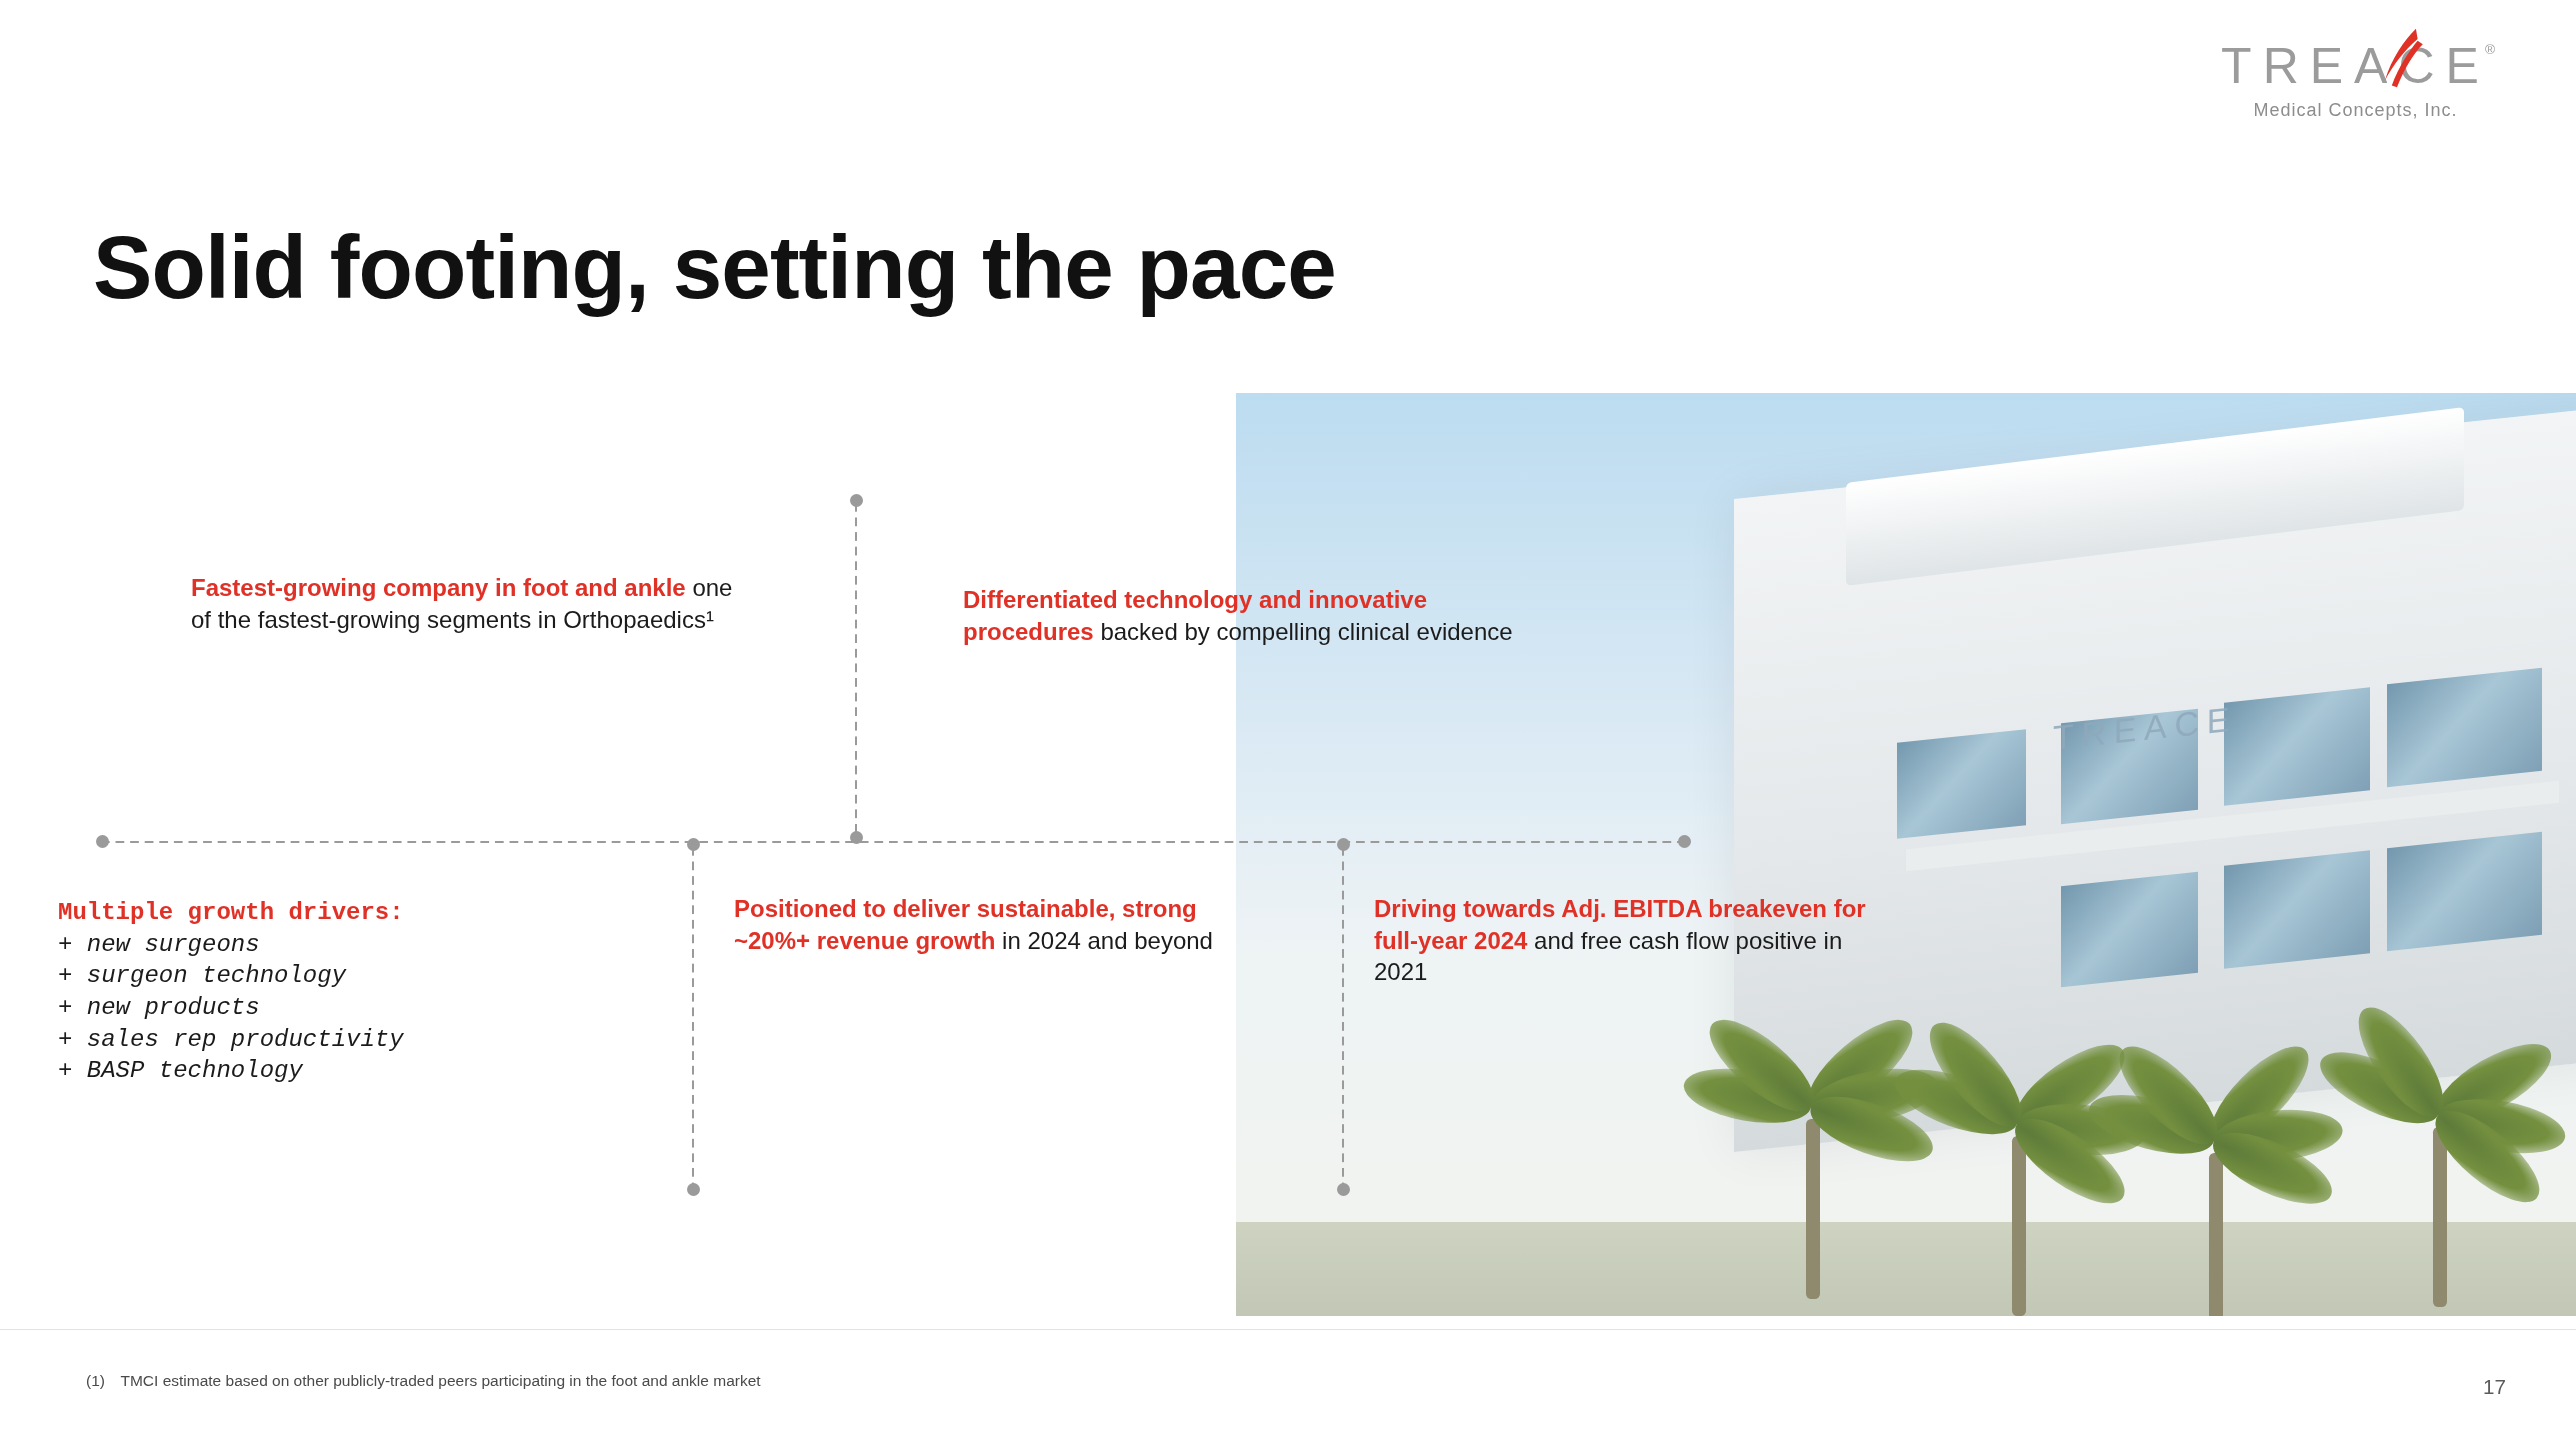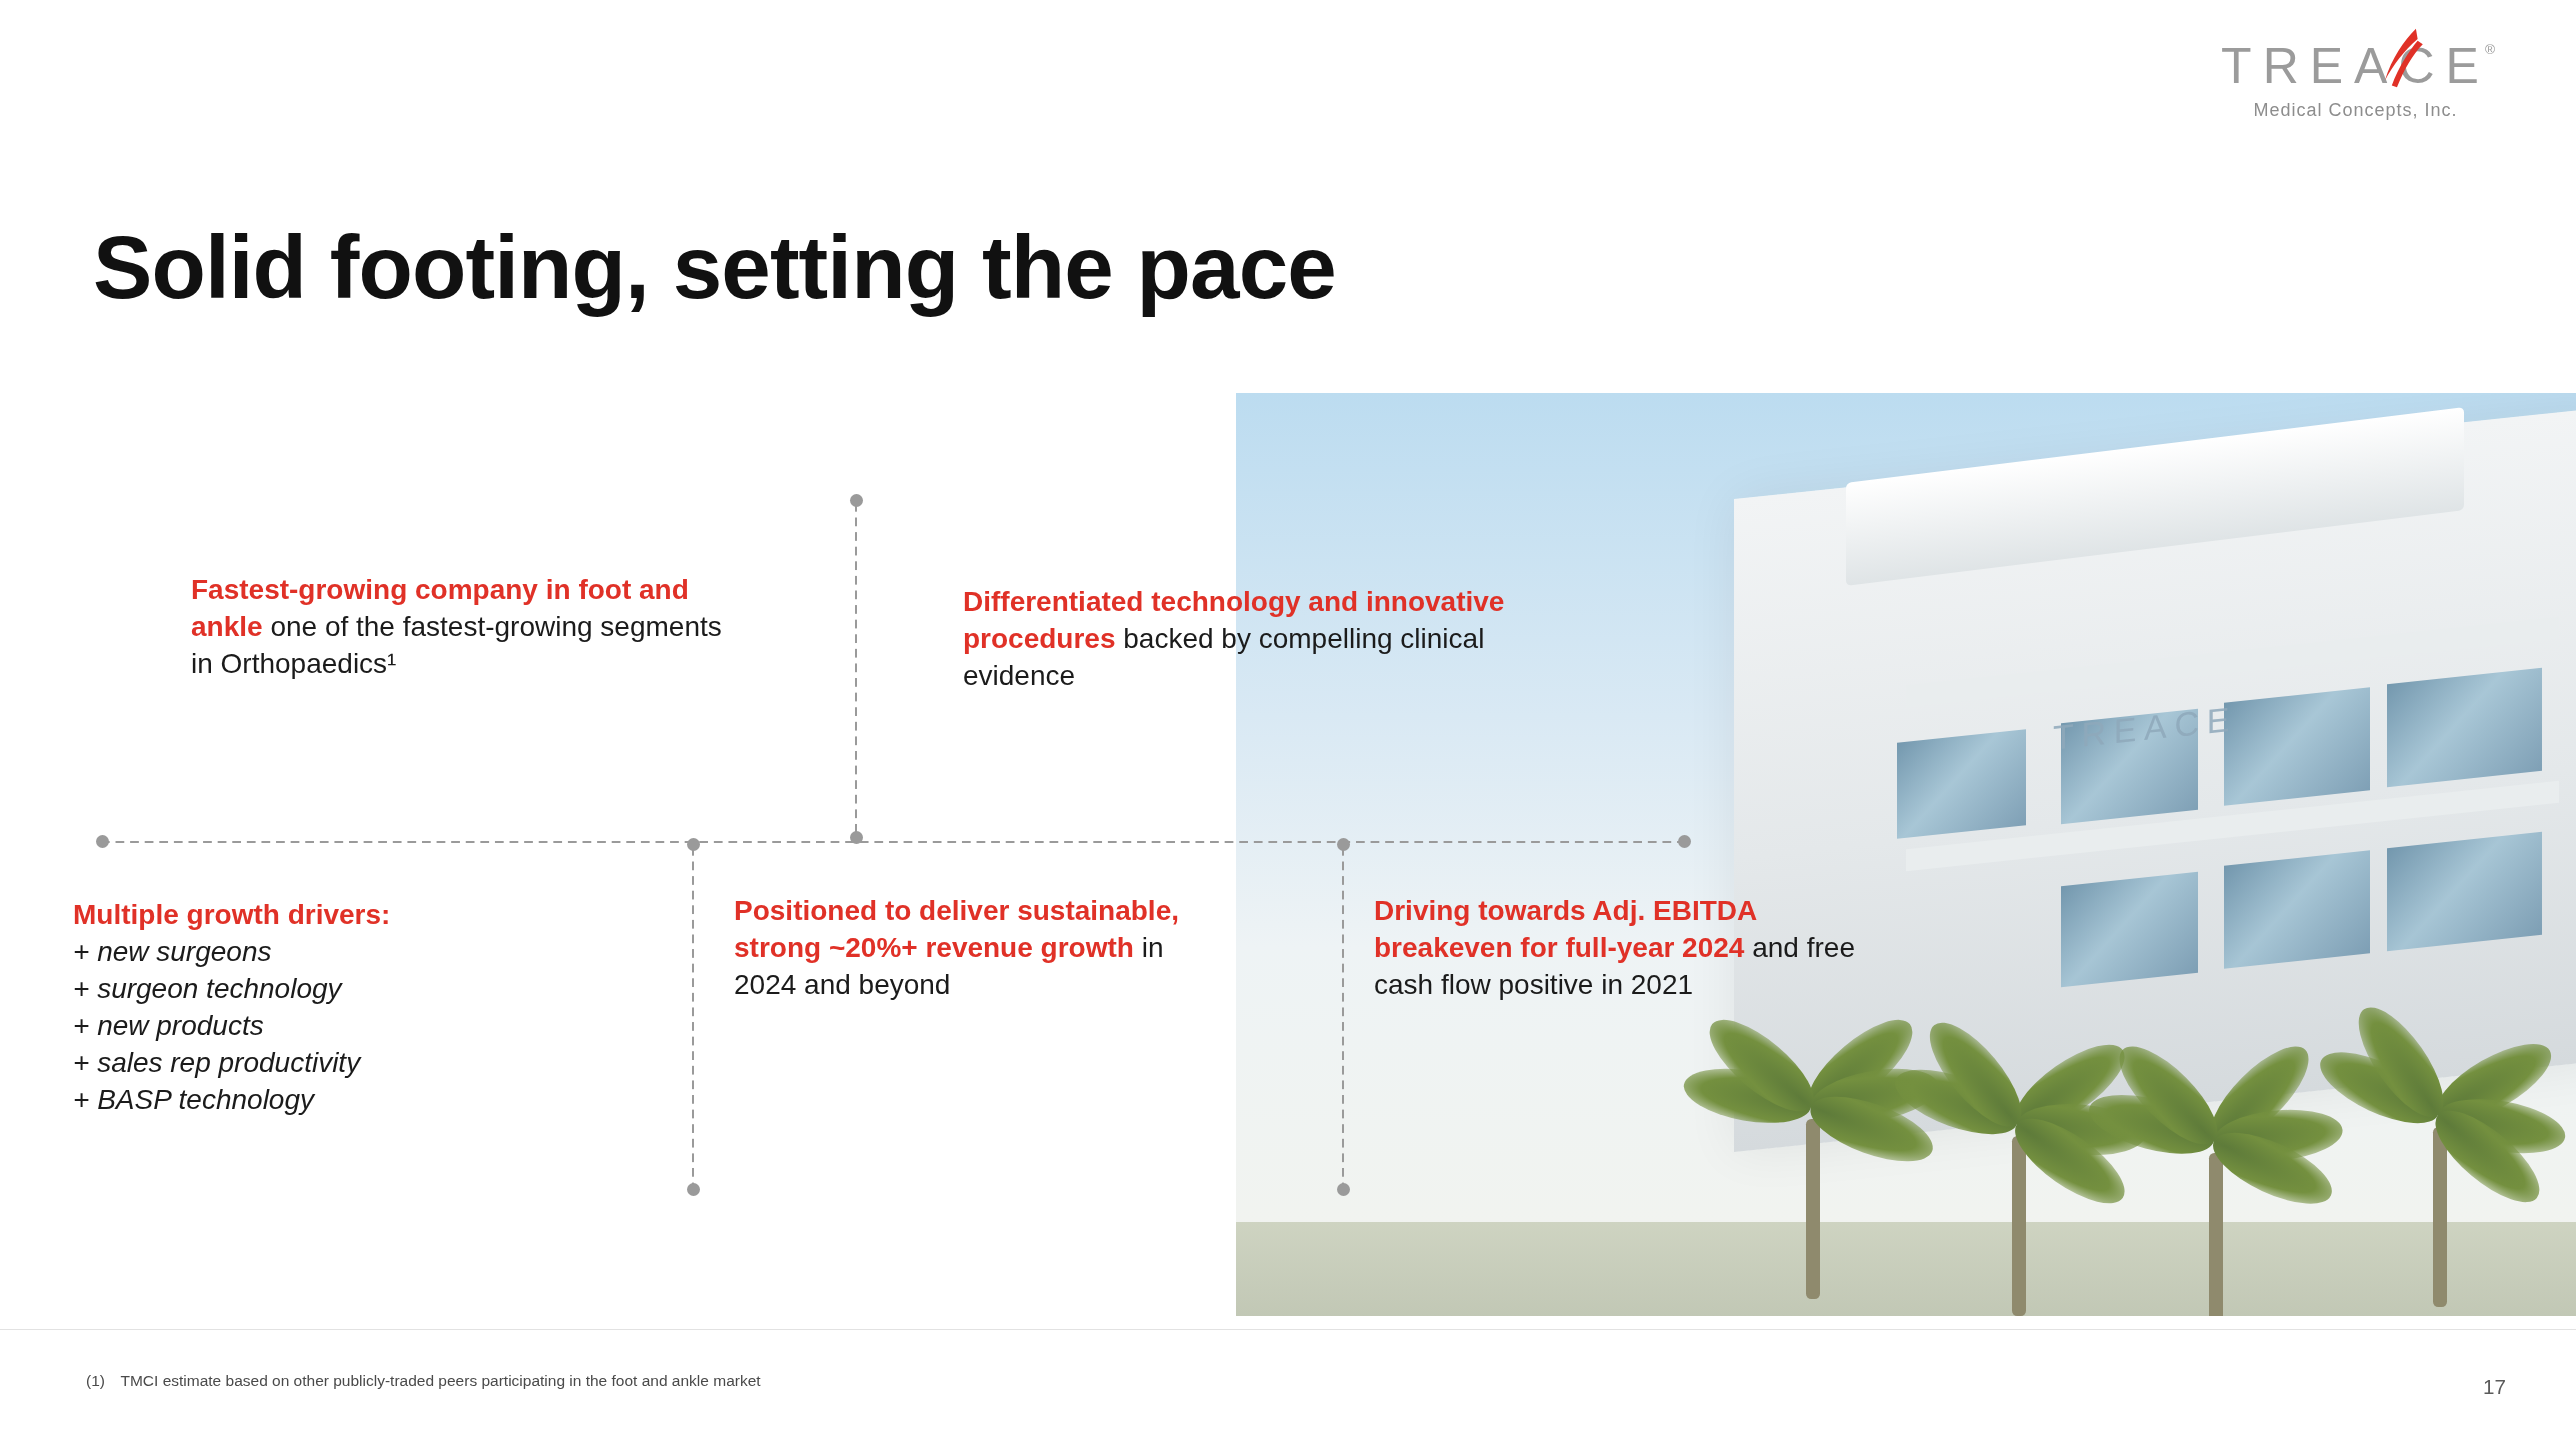--- a/index.html
+++ b/index.html
@@ -192,21 +192,21 @@
     width: 13px;
     height: 13px;
     border-radius: 50%;
     background: #9a9a9a;
   }
 
   
   .block {
     position: absolute;
     color: #1b1b1b;
-    font-size: 28px;
+    font-size: 24px;
     line-height: 1.32;
   }
   .block .hl {
     color: #e03127;
     font-weight: bold;
   }
   .block .it {
     font-style: italic;
   }
 
@@ -333,21 +333,21 @@
   <div class="block" style="left:191px; top:572px; width:550px;">
     <span class="hl">Fastest-growing company in foot and ankle</span>
     <span>one of the fastest-growing segments in Orthopaedics¹</span>
   </div>
 
   <div class="block" style="left:963px; top:584px; width:567px;">
     <span class="hl">Differentiated technology and innovative procedures</span>
     <span>backed by compelling clinical evidence</span>
   </div>
 
-  <div class="block" style="left:73px; top:897px; width:584px;">
+  <div class="block" style="left:58px; top:897px; width:584px;font-family:Liberation Mono, monospace;">
     <div class="hl">Multiple growth drivers:</div>
     <div class="it">+ new surgeons</div>
     <div class="it">+ surgeon technology</div>
     <div class="it">+ new products</div>
     <div class="it">+ sales rep productivity</div>
     <div class="it">+ BASP technology</div>
   </div>
 
   <div class="block" style="left:734px; top:893px; width:498px;">
     <span class="hl">Positioned to deliver sustainable, strong ~20%+ revenue growth</span>

